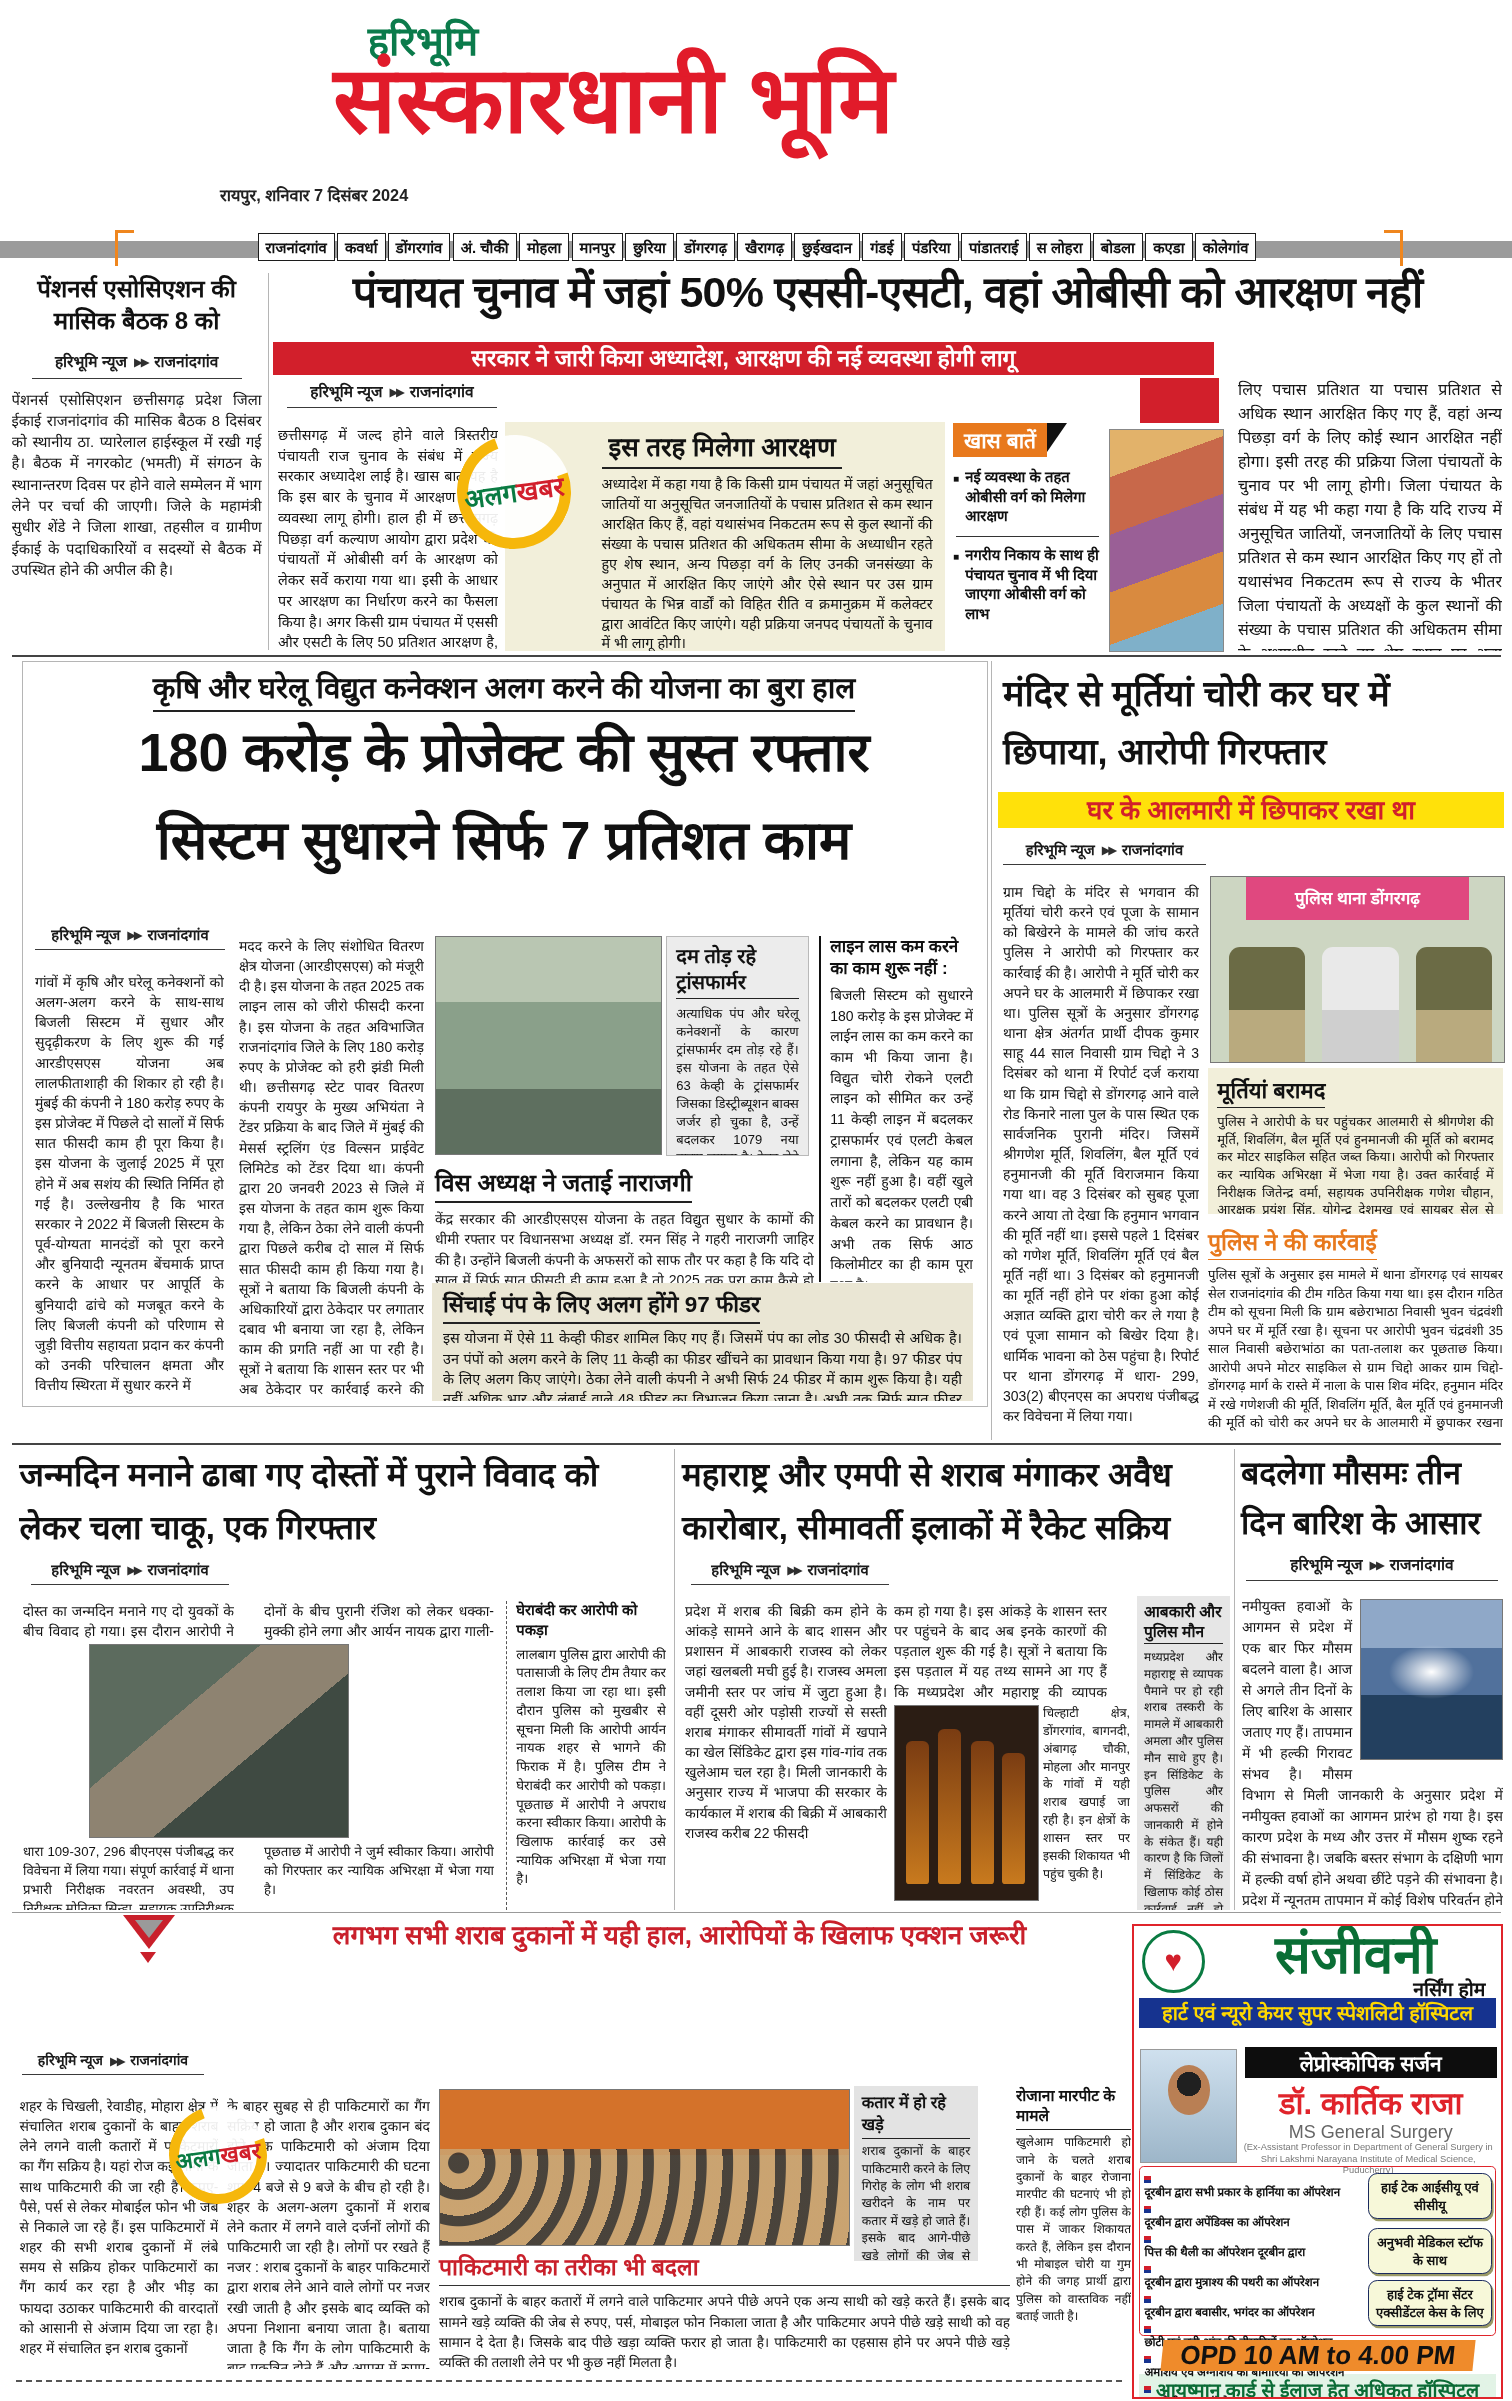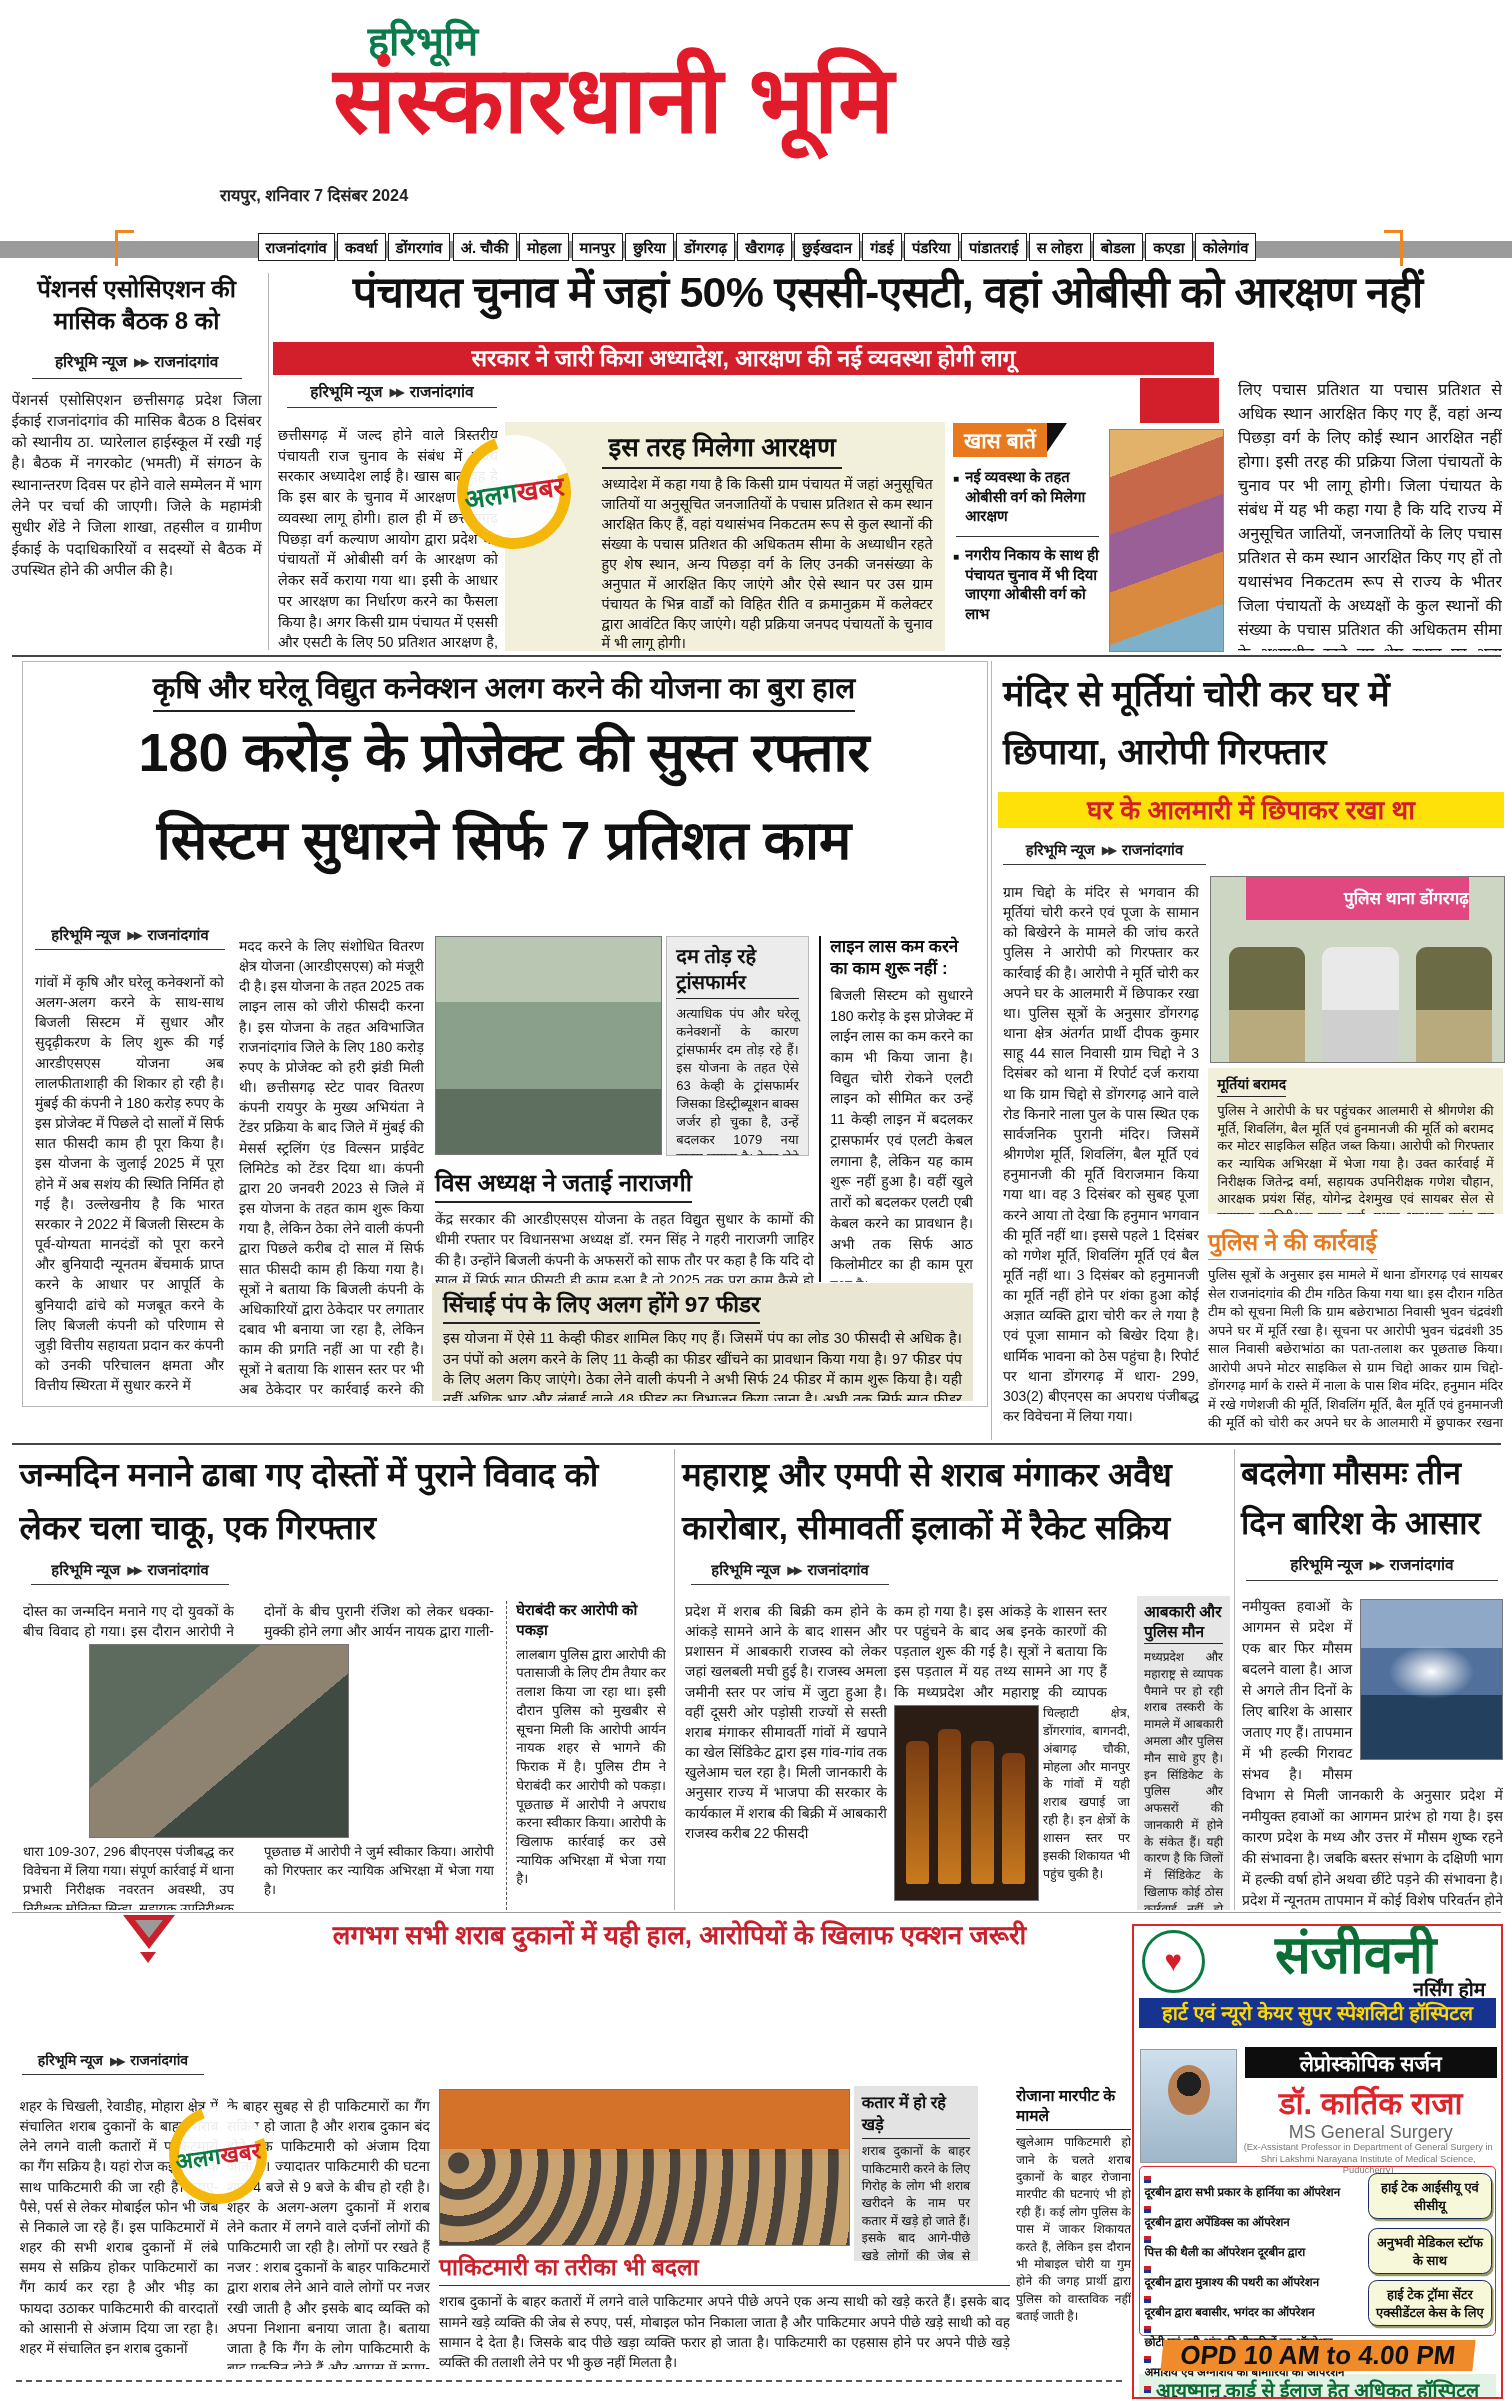--- a/index.html
+++ b/index.html
@@ -40,21 +40,21 @@
   .graybox{background:#ececec;border:0.8px solid #b9b9b9;}
   .head-underline{border-bottom:2.3px solid #222;display:inline-block;padding-bottom:3.1px;}
   
   .photo{position:absolute;overflow:hidden;}
   .ph-cartoon{background:linear-gradient(160deg,#e2b26a 0 18%,#c8684a 18% 40%,#9a5f96 40% 62%,#d98a3f 62% 82%,#7fb0c9 82%);}
   .ph-cartoon-red{background:#d21f2b;}
   .ph-transformer{background:linear-gradient(180deg,#b9c6b2 0 30%,#8aa08a 30% 70%,#5e6f5f 70%),
      repeating-linear-gradient(90deg,rgba(40,50,40,.55) 0 4.7px,transparent 4.7px 34px);}
   .ph-police{background:#cdd6c2;}
   .ph-police .banner{position:absolute;top:0;left:12%;width:76%;height:43px;background:#e0487f;color:#fff;
-     font-weight:bold;font-size:17px;text-align:right;line-height:43px;}
+     font-weight:bold;font-size:17px;text-align:center;line-height:43px;}
   .ph-police .fig{position:absolute;bottom:0;width:26%;height:62%;background:linear-gradient(#6b6b45 55%,#b9aa7e 55%);border-radius:11px 11px 0 0;}
   .ph-person{background:linear-gradient(140deg,#5c6b5e 0 35%,#8e8371 35% 60%,#3f4a42 60%);}
   .ph-bottles{background:#2b1d14;}
   .ph-bottles .bt{position:absolute;bottom:8%;width:16%;height:74%;background:linear-gradient(#7a3c12,#c87a1e);border-radius:6.2px 6.2px 3.1px 3.1px;}
   .ph-clouds{background:linear-gradient(180deg,#8fa8c8 0 30%,#51719c 30% 60%,#23405f 60%);}
   .ph-clouds::after{content:"";position:absolute;left:20%;top:28%;width:60%;height:34%;background:radial-gradient(closest-side,#fff,rgba(255,255,255,0));}
   .ph-crowd{background:linear-gradient(180deg,#d4722a 0 42%,#c9a06a 42%),
      repeating-linear-gradient(90deg,rgba(60,30,10,.5) 0 3.9px,transparent 3.9px 20px);}
   .ph-crowd::after{content:"";position:absolute;left:0;bottom:0;width:100%;height:62%;
      background:repeating-radial-gradient(circle at 18.6px 14px,#333 0 10px,#caa472 11px 26.4px);opacity:.85;}
@@ -212,21 +212,21 @@
   <div class="abs body-text hide" style="left:1003px;top:882px;width:196px;height:556px;">ग्राम चिद्दो के मंदिर से भगवान की मूर्तियां चोरी करने एवं पूजा के सामान को बिखेरने के मामले की जांच करते पुलिस ने आरोपी को गिरफ्तार कर कार्रवाई की है। आरोपी ने मूर्ति चोरी कर अपने घर के आलमारी में छिपाकर रखा था। पुलिस सूत्रों के अनुसार डोंगरगढ़ थाना क्षेत्र अंतर्गत प्रार्थी दीपक कुमार साहू 44 साल निवासी ग्राम चिद्दो ने 3 दिसंबर को थाना में रिपोर्ट दर्ज कराया था कि ग्राम चिद्दो से डोंगरगढ़ आने वाले रोड किनारे नाला पुल के पास स्थित एक सार्वजनिक पुरानी मंदिर। जिसमें श्रीगणेश मूर्ति, शिवलिंग, बैल मूर्ति एवं हनुमानजी की मूर्ति विराजमान किया गया था। वह 3 दिसंबर को सुबह पूजा करने आया तो देखा कि हनुमान भगवान की मूर्ति नहीं था। इससे पहले 1 दिसंबर को गणेश मूर्ति, शिवलिंग मूर्ति एवं बैल मूर्ति नहीं था। 3 दिसंबर को हनुमानजी का मूर्ति नहीं होने पर शंका हुआ कोई अज्ञात व्यक्ति द्वारा चोरी कर ले गया है एवं पूजा सामान को बिखेर दिया है। धार्मिक भावना को ठेस पहुंचा है। रिपोर्ट पर थाना डोंगरगढ़ में धारा- 299, 303(2) बीएनएस का अपराध पंजीबद्ध कर विवेचना में लिया गया।</div>
 
   <div class="photo ph-police" style="left:1210px;top:876px;width:293px;height:185px;border:0.8px solid #777;">
     <div class="banner">पुलिस थाना डोंगरगढ़</div>
     <div class="fig" style="left:6%;"></div>
     <div class="fig" style="left:38%;background:linear-gradient(#e9e9e9 55%,#cfcfcf 55%);"></div>
     <div class="fig" style="left:70%;"></div>
   </div>
 
   <div class="abs cream hide" style="left:1208px;top:1068px;width:295px;height:146px;padding:6.2px 9.3px;box-sizing:border-box;">
-    <div class="b head-underline" style="font-size:14px;border-bottom-width:1.6px;">मूर्तियां बरामद</div>
+    <div class="b head-underline" style="font-size:22px;border-bottom-width:1.6px;">मूर्तियां बरामद</div>
     <div class="j" style="margin-top:4.7px;font-size:13px;line-height:1.36;">पुलिस ने आरोपी के घर पहुंचकर आलमारी से श्रीगणेश की मूर्ति, शिवलिंग, बैल मूर्ति एवं हुनमानजी की मूर्ति को बरामद कर मोटर साइकिल सहित जब्त किया। आरोपी को गिरफ्तार कर न्यायिक अभिरक्षा में भेजा गया है। उक्त कार्रवाई में निरीक्षक जितेन्द्र वर्मा, सहायक उपनिरीक्षक गणेश चौहान, आरक्षक प्रयंश सिंह, योगेन्द्र देशमुख एवं सायबर सेल से सहायक उपनिरीक्षक सुमन कर्ष, प्रधान आरक्षक बसंत राव एवं आरक्षक प्रवेश वर्मा का विशेष योगदान रहा।</div>
   </div>
 
   <div class="abs" style="left:1208px;top:1225px;width:295px;">
     <div class="b" style="font-size:23px;color:#e8791d;border-bottom:1.6px solid #e8791d;display:inline-block;padding-bottom:2.3px;">पुलिस ने की कार्रवाई</div>
     <div class="j hide" style="margin-top:6.2px;font-size:13px;line-height:1.42;height:172px;">पुलिस सूत्रों के अनुसार इस मामले में थाना डोंगरगढ़ एवं सायबर सेल राजनांदगांव की टीम गठित किया गया था। इस दौरान गठित टीम को सूचना मिली कि ग्राम बछेराभाठा निवासी भुवन चंद्रवंशी अपने घर में मूर्ति रखा है। सूचना पर आरोपी भुवन चंद्रवंशी 35 साल निवासी बछेराभांठा का पता-तलाश कर पूछताछ किया। आरोपी अपने मोटर साइकिल से ग्राम चिद्दो आकर ग्राम चिद्दो-डोंगरगढ़ मार्ग के रास्ते में नाला के पास शिव मंदिर, हनुमान मंदिर में रखे गणेशजी की मूर्ति, शिवलिंग मूर्ति, बैल मूर्ति एवं हुनमानजी की मूर्ति को चोरी कर अपने घर के आलमारी में छुपाकर रखना बताया।</div>
   </div>
 
   <div class="abs hairline" style="left:11.6px;top:1443px;width:1489px;height:1.6px;"></div>
 

